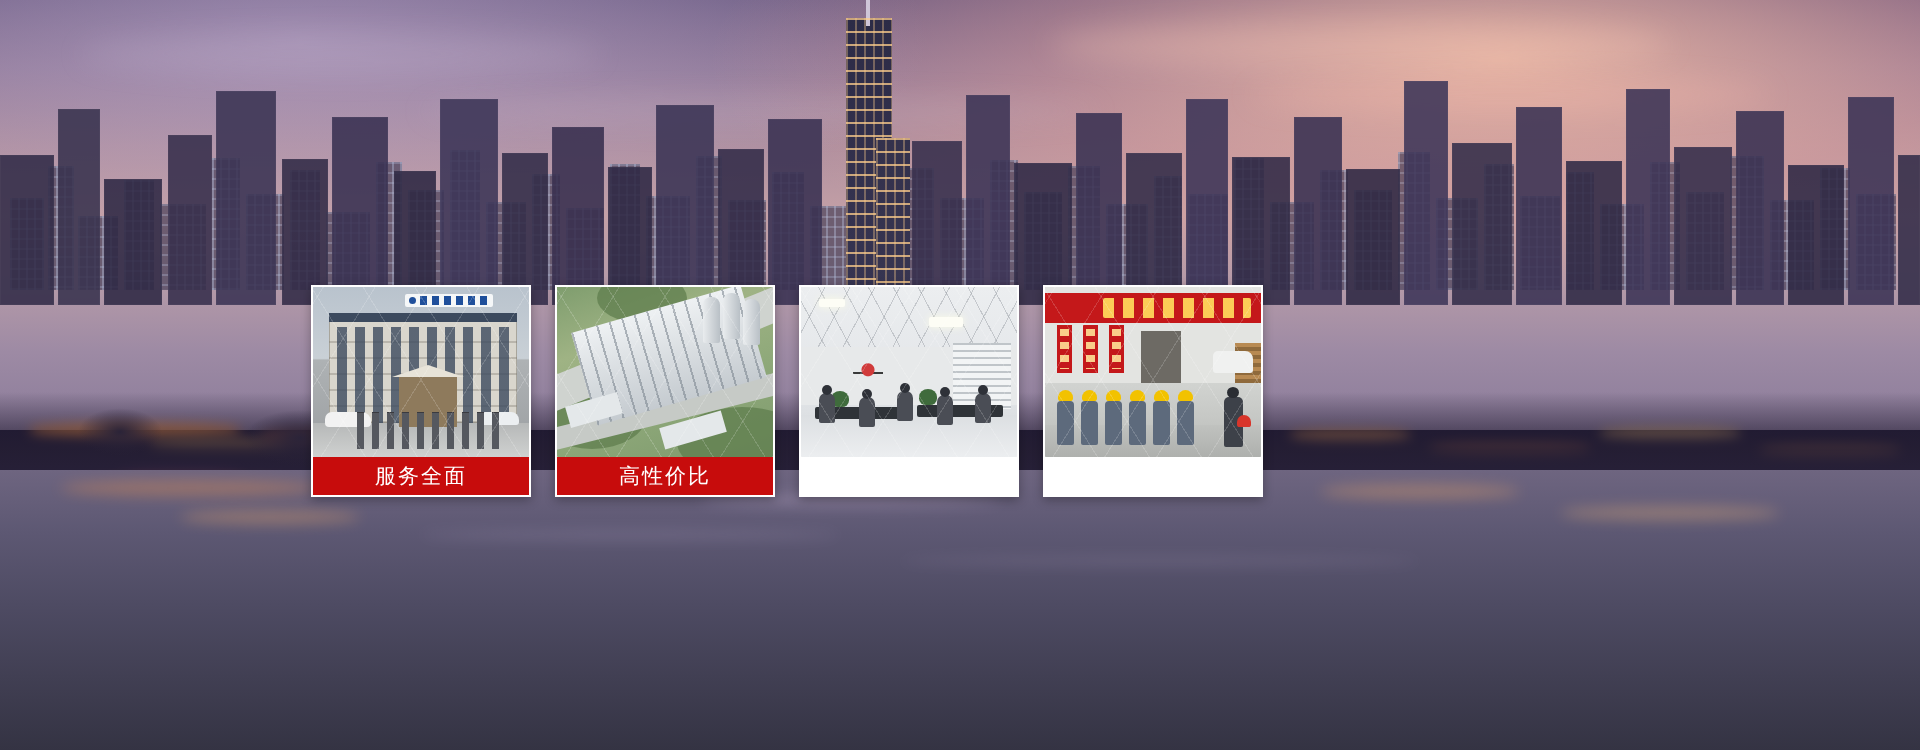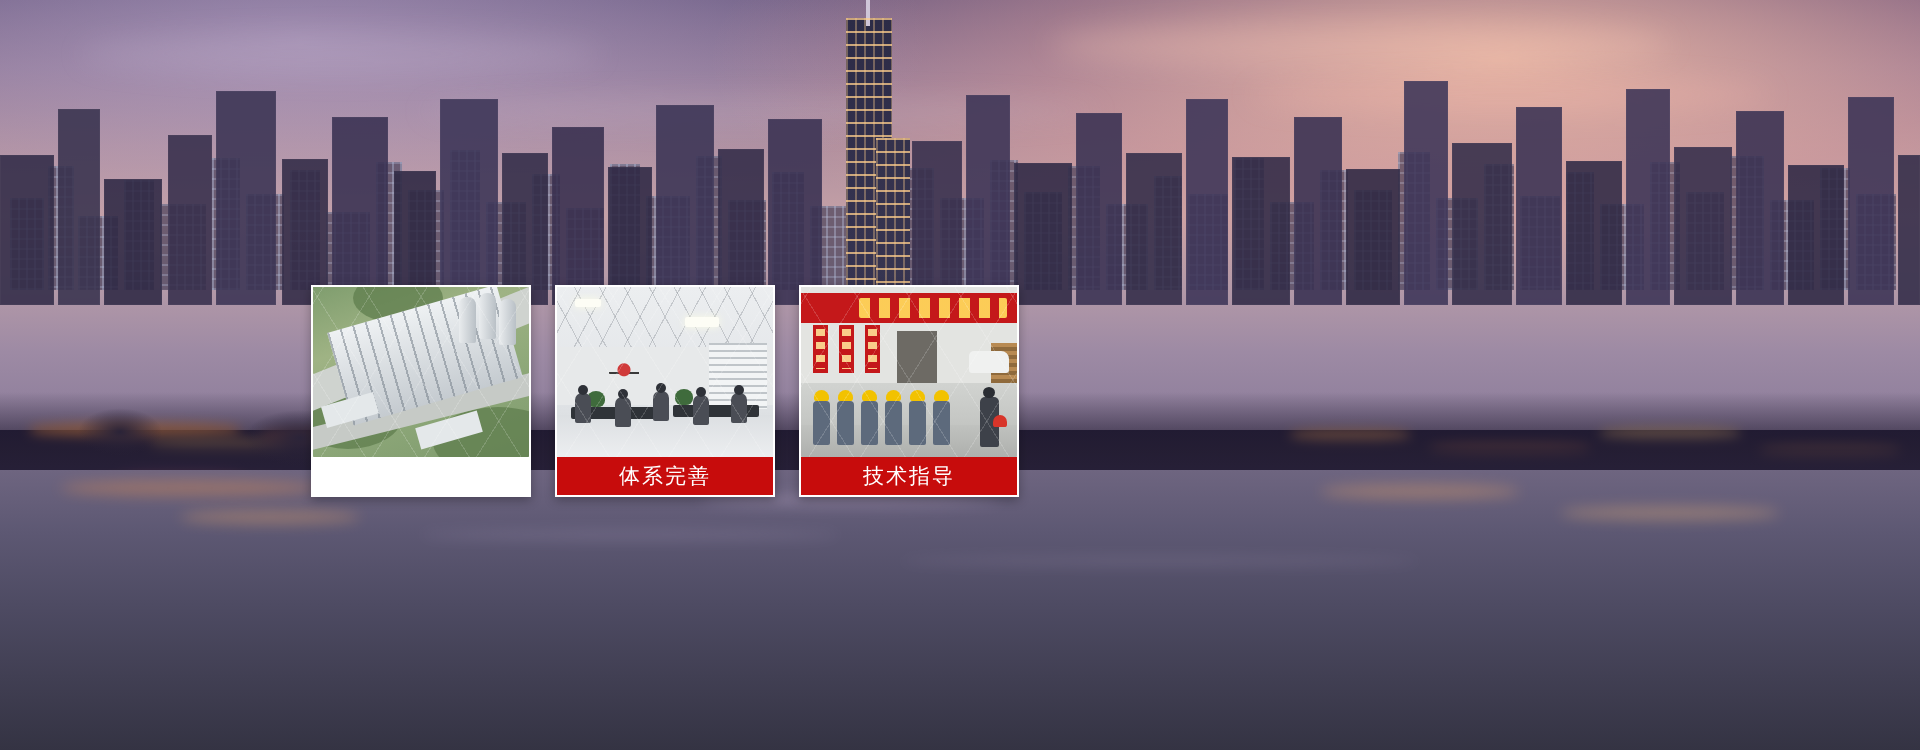--- a/index.html
+++ b/index.html
@@ -335,36 +335,56 @@
       <div class="waterglint" style="left:700px;top:24px;width:300px;height:12px;background:#cdb8d8;"></div>
       <div class="waterglint" style="left:420px;top:60px;width:420px;height:10px;background:#b7a8c6;opacity:.2;"></div>
       <div class="waterglint" style="left:900px;top:86px;width:520px;height:10px;background:#a99ab8;opacity:.18;"></div>
     </div>
   </div>
 
 
 
   <div class="cards">
 
+    <div class="card">
+      <div class="card-photo p1">
+        <div class="p1-ground"></div>
+        <div class="p1-bldg">
+          <div class="p1-rows"></div>
+          <div class="p1-portico"></div>
+        </div>
+        <div class="p1-sign">
+            <i></i>
+            <b></b>
+          </div>
+        <div class="p1-car"></div>
+        <div class="p1-car2"></div>
+        <div class="p1-heads"></div>
+        <div class="p1-staff"></div>
+        <div class="wm"></div>
+      </div>
+      <div class="card-cap">服务全面</div>
+    </div>
 
     <div class="card">
       <div class="card-photo p2">
         <div class="p2-green" style="left:-20px;top:92px;width:110px;height:70px;"></div>
         <div class="p2-green" style="left:120px;top:120px;width:130px;height:70px;"></div>
         <div class="p2-green" style="left:40px;top:-14px;width:90px;height:50px;"></div>
         <div class="p2-road"></div>
         <div class="p2-road2"></div>
         <div class="p2-plant"></div>
         <div class="p2-silo" style="left:146px;"></div>
         <div class="p2-silo" style="left:166px;top:6px;"></div>
         <div class="p2-silo" style="left:186px;top:12px;"></div>
         <div class="p2-shed" style="left:10px;top:112px;"></div>
         <div class="p2-shed" style="left:104px;top:132px;width:64px;"></div>
         <div class="wm"></div>
       </div>
+      <div class="card-cap">高性价比</div>
     </div>
 
     <div class="card">
       <div class="card-photo p3">
         <div class="p3-ceil"></div>
         <div class="p3-light" style="left:18px;top:12px;width:26px;height:8px;"></div>
         <div class="p3-light" style="left:128px;top:30px;width:34px;height:10px;"></div>
         <div class="p3-wall"></div>
         <div class="p3-logo"></div>
         <div class="p3-blind"></div>
@@ -373,21 +393,20 @@
         <div class="p3-plant" style="left:118px;top:102px;"></div>
         <div class="p3-tableL"></div>
         <div class="p3-tableR"></div>
         <div class="p3-pers" style="left:18px;top:106px;"></div>
         <div class="p3-pers" style="left:58px;top:110px;"></div>
         <div class="p3-pers" style="left:96px;top:104px;"></div>
         <div class="p3-pers" style="left:136px;top:108px;"></div>
         <div class="p3-pers" style="left:174px;top:106px;"></div>
         <div class="wm"></div>
       </div>
-      <div class="card-cap">体系完善</div>
     </div>
 
     <div class="card">
       <div class="card-photo p4">
         <div class="p4-wall"></div>
         <div class="p4-redband"></div>
         <div class="p4-vban" style="left:12px;"></div>
         <div class="p4-vban" style="left:38px;"></div>
         <div class="p4-vban" style="left:64px;"></div>
         <div class="p4-door"></div>
@@ -397,17 +416,16 @@
         <div class="p4-worker" style="left:12px;"></div>
         <div class="p4-worker" style="left:36px;"></div>
         <div class="p4-worker" style="left:60px;"></div>
         <div class="p4-worker" style="left:84px;"></div>
         <div class="p4-worker" style="left:108px;"></div>
         <div class="p4-worker" style="left:132px;"></div>
         <div class="p4-boss"></div>
         <div class="p4-helmet"></div>
         <div class="wm"></div>
       </div>
-      <div class="card-cap">技术指导</div>
     </div>
 
   </div>
 </div>
 
 </body></html>

